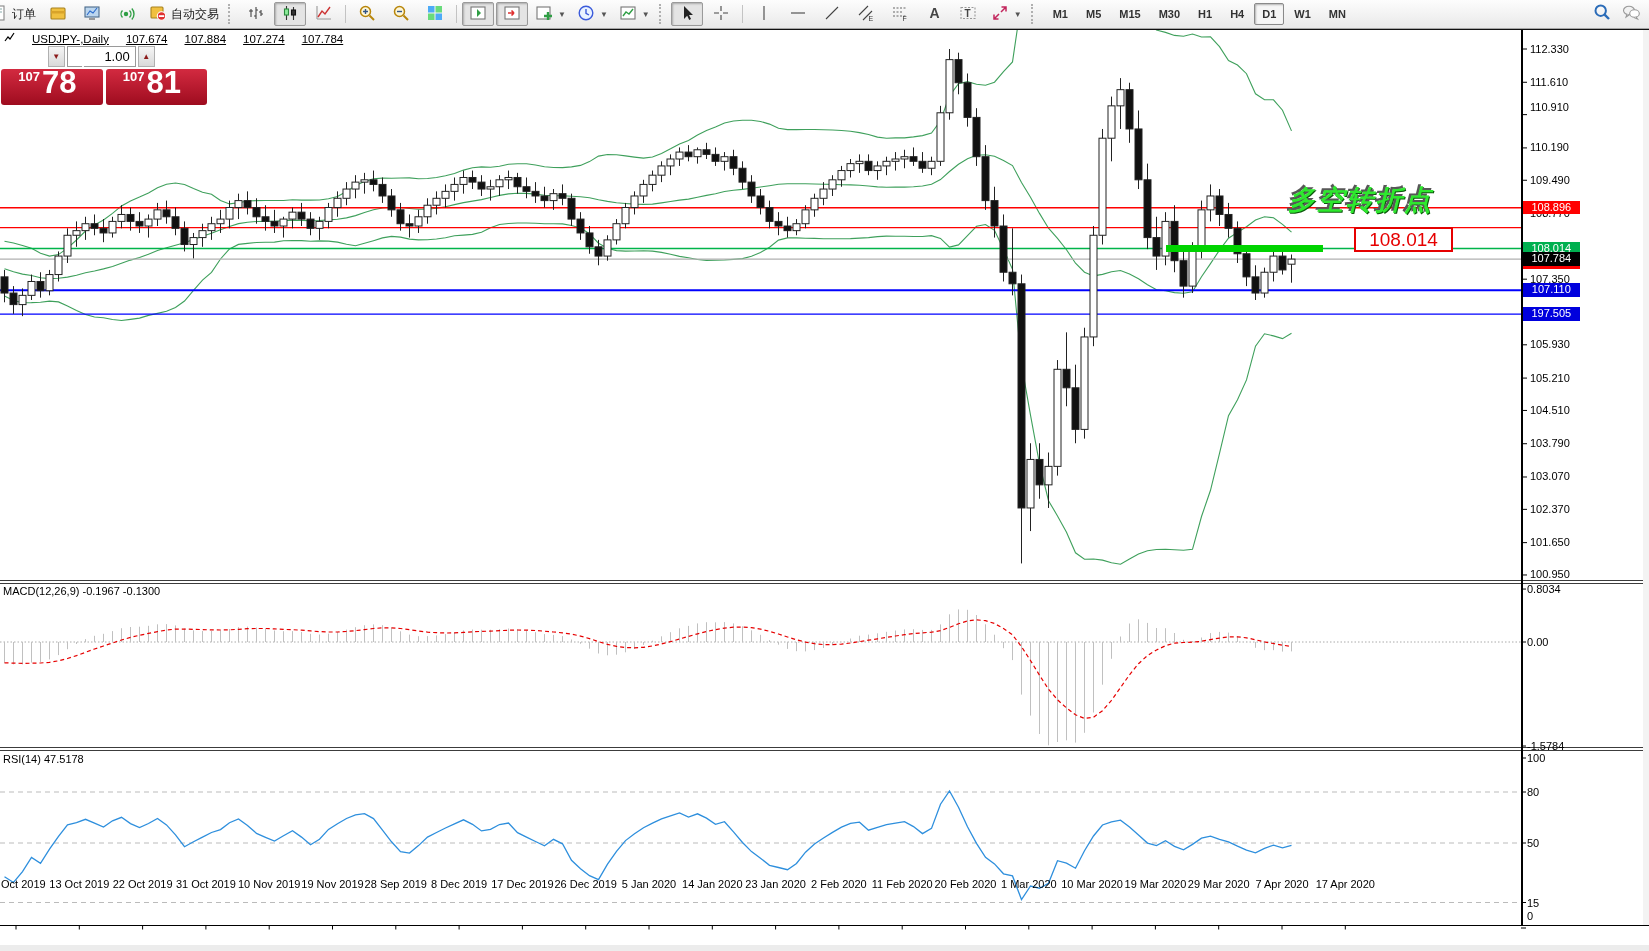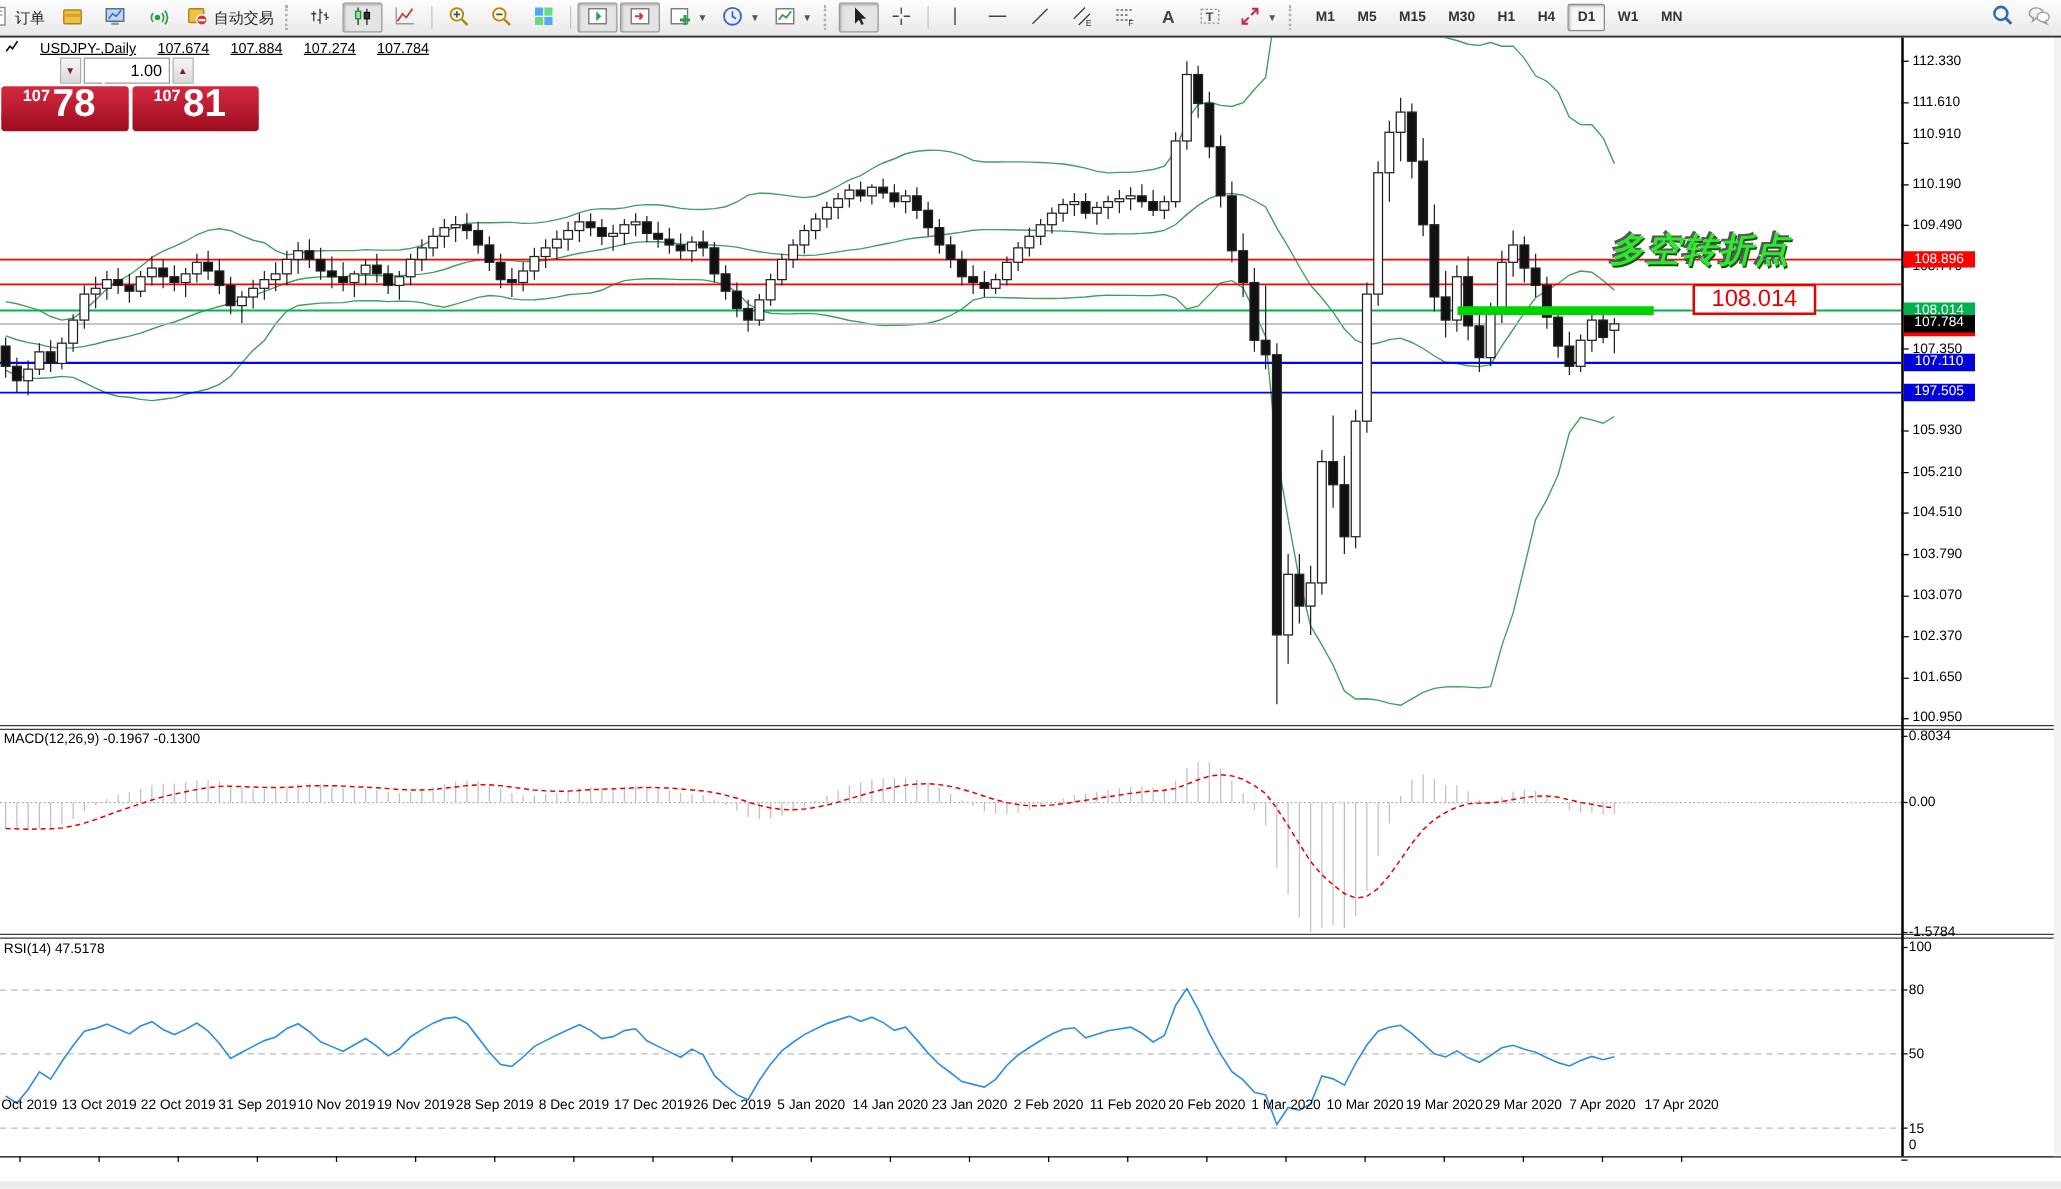--- a/index.html
+++ b/index.html
@@ -713,21 +713,21 @@
     <div class="ptick" style="top: 910px; left: 1527px;">0</div>
     <div class="badge" style="top: 200.919px; background: rgb(255, 0, 0);">108.896</div>
     <div class="badge" style="top: 220.794px; background: rgb(255, 0, 0); margin-top: 35px;">108.466</div>
     <div class="badge" style="top: 241.686px; background: rgb(0, 176, 80);">108.014</div>
     <div class="badge" style="top: 252.316px; background: rgb(0, 0, 0);">107.784</div>
     <div class="badge" style="top: 283.468px; background: rgb(0, 0, 221);">107.110</div>
     <div class="badge" style="top: 307.364px; background: rgb(0, 0, 221);">197.505</div>
     <div class="dlabel first" style="left: 1px;">Oct 2019</div>
     <div class="dlabel" style="left: 79.3px;">13 Oct 2019</div>
     <div class="dlabel" style="left: 142.6px;">22 Oct 2019</div>
-    <div class="dlabel" style="left: 205.9px;">31 Sep 2019</div>
+    <div class="dlabel" style="left: 205.9px;">31 Oct 2019</div>
     <div class="dlabel" style="left: 269.2px;">10 Nov 2019</div>
     <div class="dlabel" style="left: 332.5px;">19 Nov 2019</div>
     <div class="dlabel" style="left: 395.8px;">28 Sep 2019</div>
     <div class="dlabel" style="left: 459.1px;">8 Dec 2019</div>
     <div class="dlabel" style="left: 522.4px;">17 Dec 2019</div>
     <div class="dlabel" style="left: 585.7px;">26 Dec 2019</div>
     <div class="dlabel" style="left: 649px;">5 Jan 2020</div>
     <div class="dlabel" style="left: 712.3px;">14 Jan 2020</div>
     <div class="dlabel" style="left: 775.6px;">23 Jan 2020</div>
     <div class="dlabel" style="left: 838.9px;">2 Feb 2020</div>

